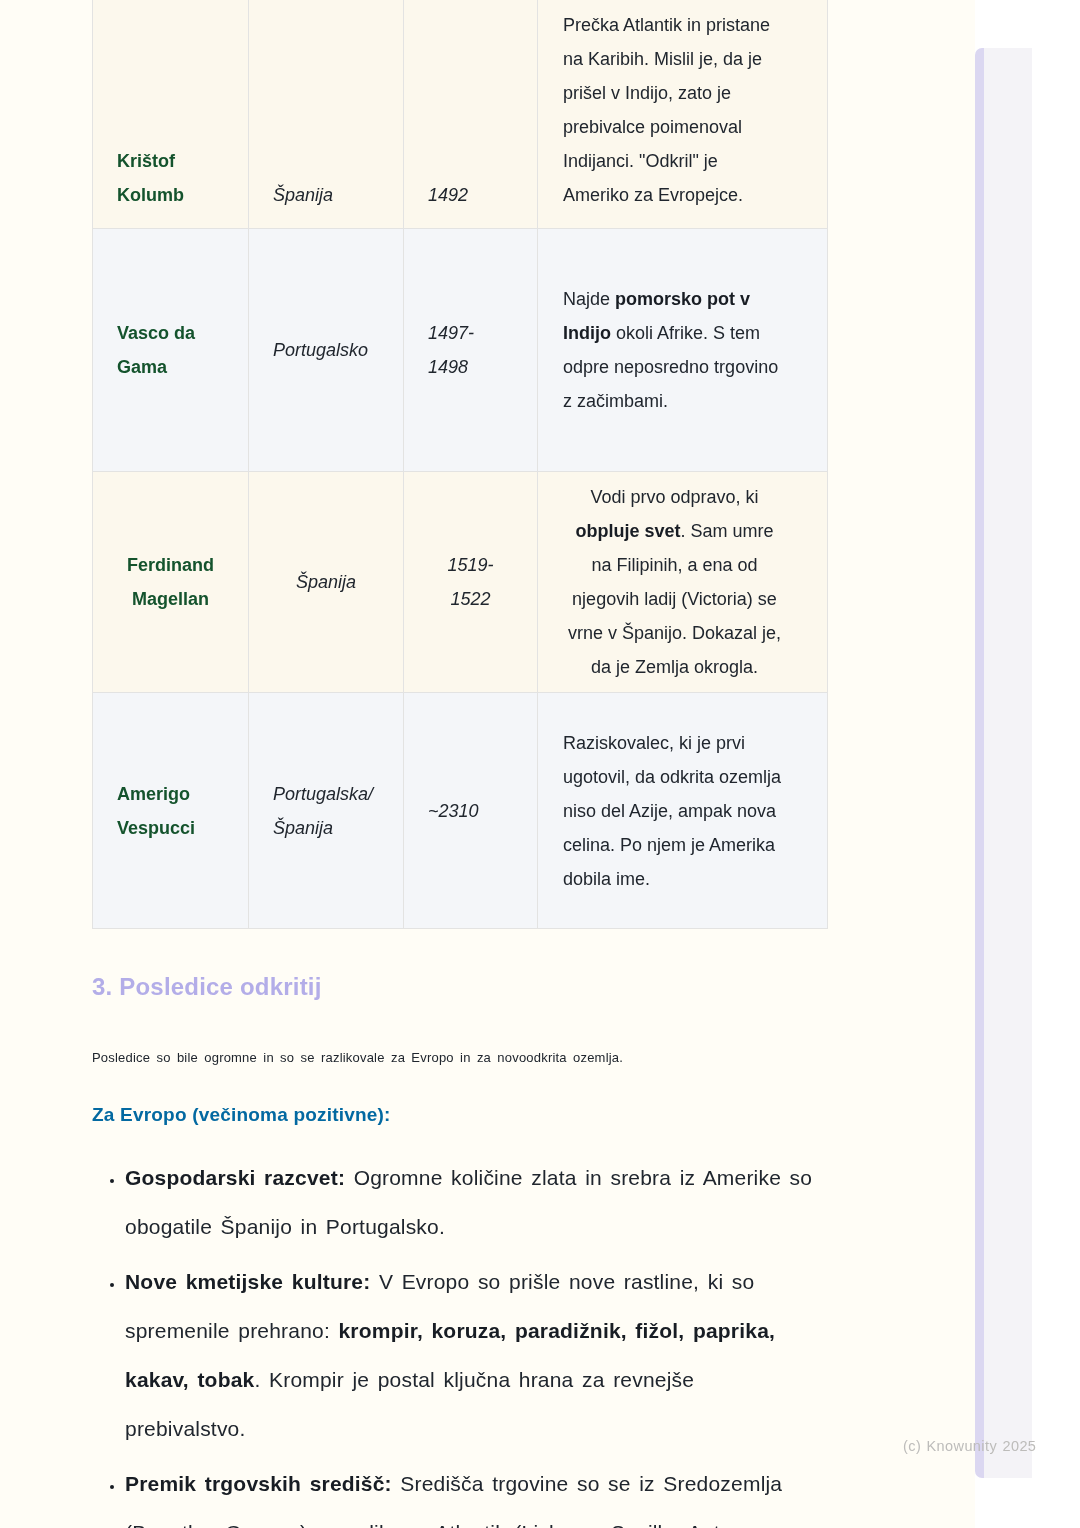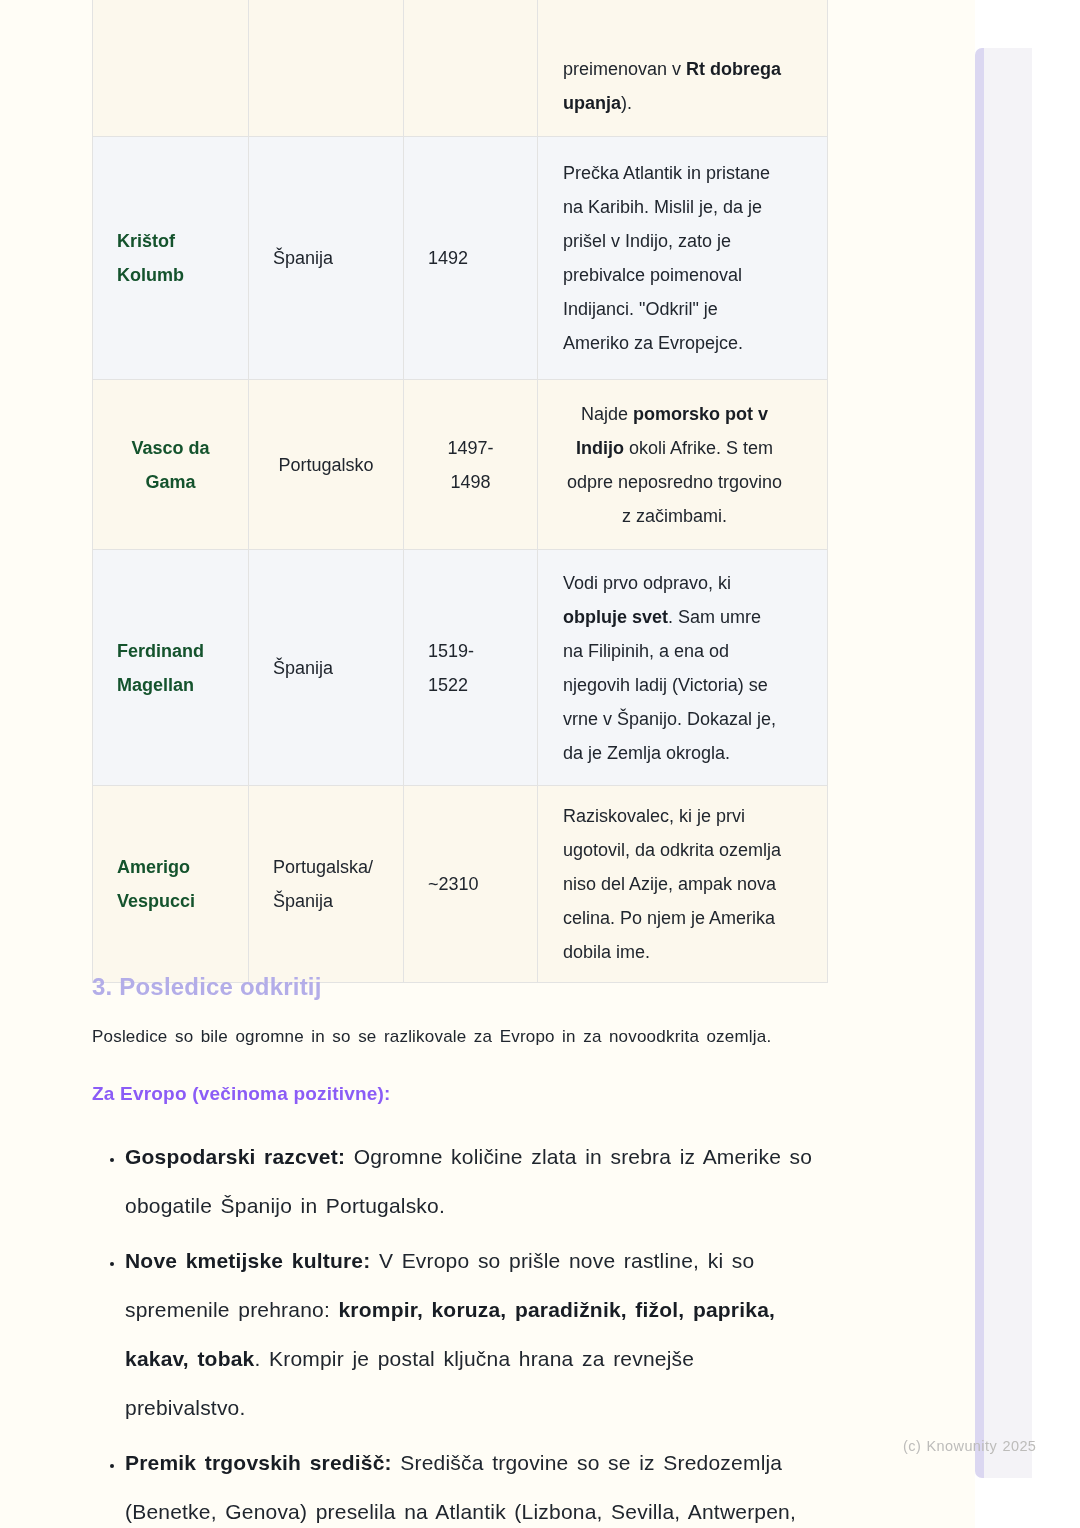--- a/index.html
+++ b/index.html
@@ -33,36 +33,36 @@
     padding:8px 24px;vertical-align:middle;
   }
   .exp-table tr:nth-child(odd) td{background:var(--row_cream);}
   .exp-table tr:nth-child(even) td{background:var(--row_gray);}
   .exp-table tr:nth-child(1) td{height:137px;vertical-align:bottom;padding-bottom:16px;}
   .exp-table tr:nth-child(2) td{height:243px;}
   .exp-table tr:nth-child(3) td{height:170px;text-align:center;}
   .exp-table tr:nth-child(4) td{height:236px;}
   .exp-table tr:nth-child(5) td{height:197px;}
   .exp-table td.name{font-weight:700;color:#14532d;white-space:pre-line;}
-  .exp-table td.country,.exp-table td.years{white-space:pre-line;}
+  .exp-table td.country,.exp-table td.years{white-space:pre-line;font-style:italic;}
   .exp-table td.desc{padding-left:25px;padding-right:41px;}
   .exp-table b, .section b{font-weight:700;color:#181d24;}
 
   .section{position:absolute;left:92px;top:972px;width:735px;}
   .section h2{
     font-size:24px;line-height:30px;font-weight:700;
     color:var(--accent_heading);letter-spacing:0.2px;
   }
   .section p.intro{
-    margin-top:18px;font-size:17px;line-height:34px;text-align:justify;
+    margin-top:39px;font-size:13px;line-height:34px;text-align:justify;
     word-spacing:2.5px;letter-spacing:0.2px;
   }
   .section p.sub{
     margin-top:26px;font-size:19px;line-height:28px;font-weight:700;
-    color:#8b5cf6;letter-spacing:0.2px;
+    color:#0369a1;letter-spacing:0.2px;
   }
   .section ul{
     margin-top:24px;padding-left:33px;padding-right:12px;list-style:disc outside;
   }
   .section li{
     font-size:21px;line-height:49px;margin-bottom:6px;
     word-spacing:2.5px;letter-spacing:0.2px;
   }
   .section li::marker{font-size:14px;color:#181d24;}
   .watermark{
@@ -78,26 +78,20 @@
 
 <div class="content">
   <table class="exp-table">
     <colgroup>
         <col class="c1">
         <col class="c2">
         <col class="c3">
         <col class="c4">
       </colgroup>
     <tbody>
-      <tr>
-        <td class="name"></td>
-        <td class="country"></td>
-        <td class="years"></td>
-        <td class="desc"><span>preimenovan v </span><b>Rt dobrega upanja</b><span>).</span></td>
-      </tr>
       <tr>
         <td class="name">Krištof
 Kolumb</td>
         <td class="country">Španija</td>
         <td class="years">1492</td>
         <td class="desc"><span>Prečka Atlantik in pristane na Karibih. Mislil je, da je prišel v Indijo, zato je prebivalce poimenoval Indijanci. "Odkril" je Ameriko za Evropejce.</span></td>
       </tr>
       <tr>
         <td class="name">Vasco da
 Gama</td>

